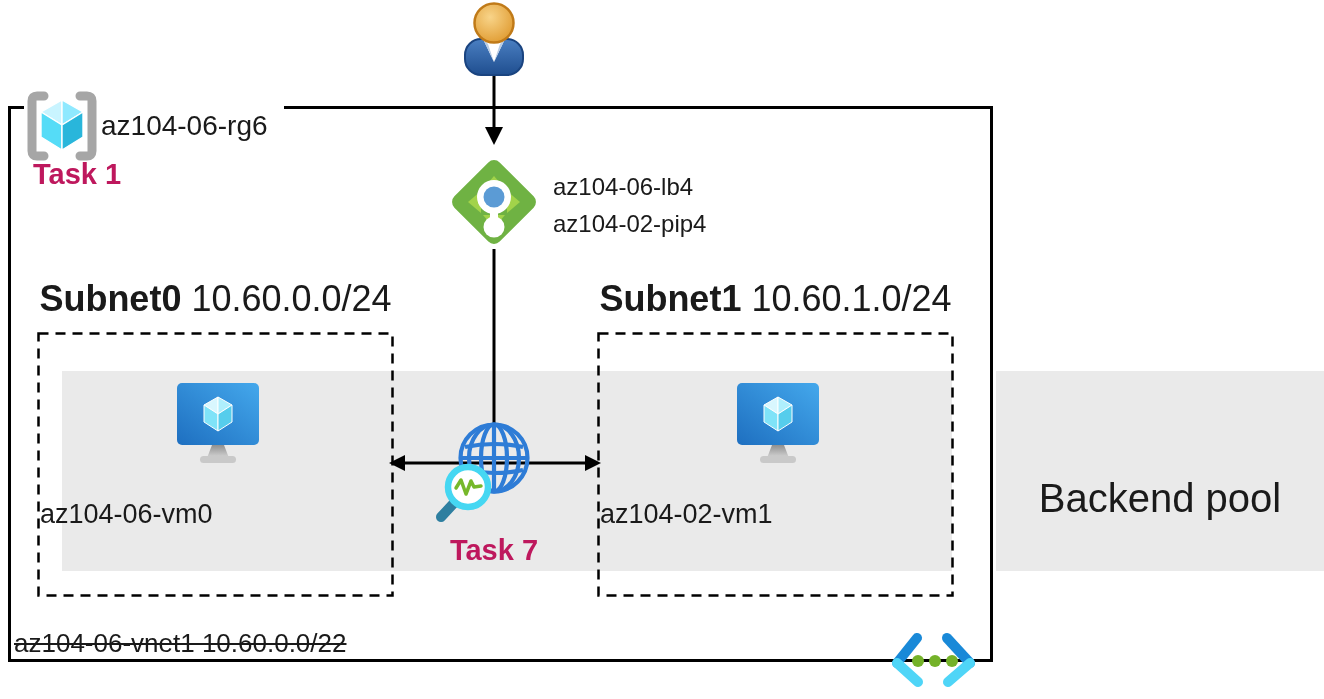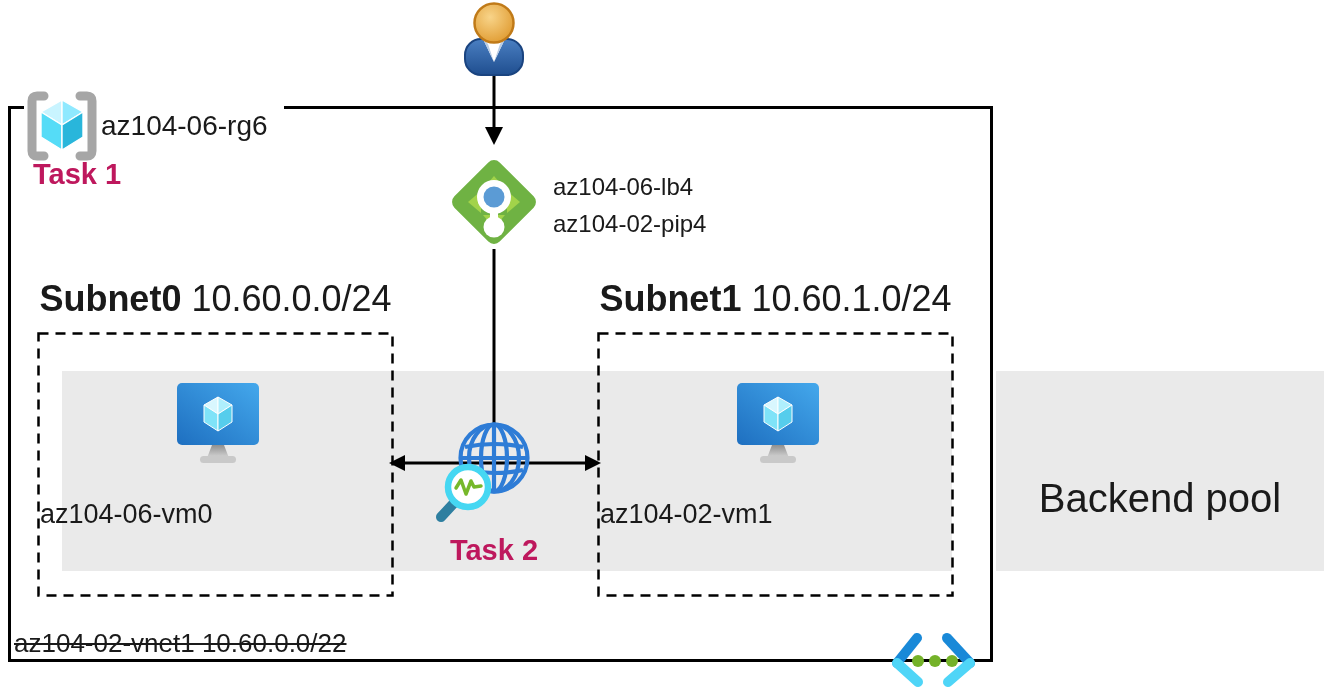--- a/index.html
+++ b/index.html
@@ -174,25 +174,25 @@
       <line x1="69" y1="22.5" x2="69" y2="89.5"></line>
       <line x1="35.5" y1="56" x2="102.5" y2="56"></line>
       <path d="M40,45 Q69,39 98,45"></path>
       <path d="M40,68 Q69,74 98,68"></path>
     </g>
     <line x1="29" y1="101" x2="16" y2="115" stroke="#2E7FA0" stroke-width="10" stroke-linecap="round"></line>
     <circle cx="43" cy="85" r="20" fill="#FFFFFF" stroke="#45D7F2" stroke-width="6.5"></circle>
     <polyline points="31,86 36,78 41,92 46,79 49,85 56,84" fill="none" stroke="#76B82A" stroke-width="3.5" stroke-linejoin="round" stroke-linecap="round"></polyline>
   </svg>
 
-  <div class="abs txt task-label task2">Task 2</div>
+  <div class="abs txt task-label task2">Task 7</div>
 
   <div class="abs txt backend-pool">Backend pool</div>
 
-  <div class="abs vnet-label">az104-02-vnet1 10.60.0.0/22</div>
+  <div class="abs vnet-label">az104-06-vnet1 10.60.0.0/22</div>
 
   <svg class="abs icon" style="left:876px;top:626px" width="110" height="66" viewBox="0 0 110 66">
     <g fill="none" stroke-width="10" stroke-linecap="round">
       <line x1="41" y1="12" x2="21" y2="37" stroke="#1989D8"></line>
       <line x1="21" y1="37" x2="42" y2="56" stroke="#4FD5F7"></line>
       <line x1="71" y1="12" x2="94" y2="37" stroke="#1989D8"></line>
       <line x1="94" y1="37" x2="72" y2="56" stroke="#4FD5F7"></line>
     </g>
     <circle cx="42" cy="35" r="6" fill="#74B229"></circle>
     <circle cx="59" cy="35" r="6" fill="#74B229"></circle>

